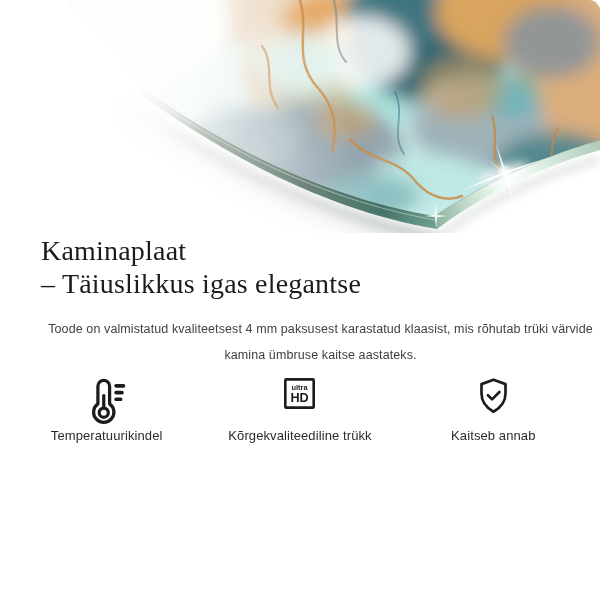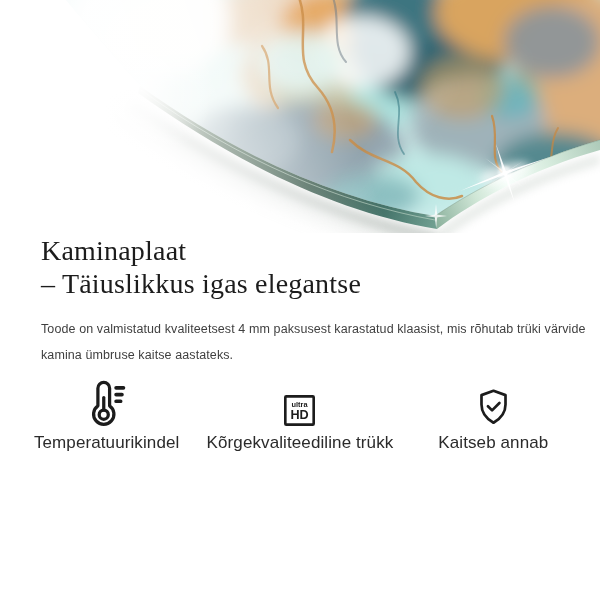--- a/index.html
+++ b/index.html
@@ -1,27 +1,27 @@
 <!DOCTYPE html>
 <html><head>
 <meta charset="utf-8">
 <style>
   html,body{margin:0;padding:0;background:#fff;}
   .page{position:relative;width:600px;height:600px;background:#ffffff;overflow:hidden;
-        font-family:"Liberation Sans",sans-serif;}
+        font-family:"Liberation Sans",sans-serif;border-radius:11px;}
   .hero{width:600px;height:233px;display:block;}
   .title{margin:1px 0 0 41px;font-family:"Liberation Serif",serif;font-weight:400;
          font-size:28px;line-height:33px;color:#1c1c1c;letter-spacing:.2px;}
   .title span{display:block;}
-  .desc{margin:17px 0 0 41px;font-size:12.5px;line-height:25.8px;color:#3f3f3f;}
+  .desc{margin:17px 0 0 41px;font-size:12.5px;line-height:25.8px;color:#3f3f3f;text-align:center;}
   .desc span{display:block;white-space:nowrap;letter-spacing:.1px;}
   .features{display:grid;grid-template-columns:1fr 1fr 1fr;row-gap:10px;margin:6px 10px 0;}
   .feature{display:flex;flex-direction:column;align-items:center;}
-  .ficon{height:54px;display:flex;align-items:flex-end;justify-content:center;}
-  .flabel{margin-top:7px;font-size:17px;line-height:14px;color:#2b2b2b;letter-spacing:.1px;}
+  .ficon{height:54px;display:flex;align-items:flex-start;justify-content:center;}
+  .flabel{margin-top:0;font-size:13px;line-height:14px;color:#2b2b2b;letter-spacing:.1px;}
   .ico{stroke:#1c1c1c;fill:none;stroke-linecap:round;stroke-linejoin:round;}
 </style>
 </head>
 <body>
 
 <div class="page">
 
   <div>
     <svg class="hero" viewBox="0 0 600 233" width="600" height="233" aria-hidden="true">
       <defs>

